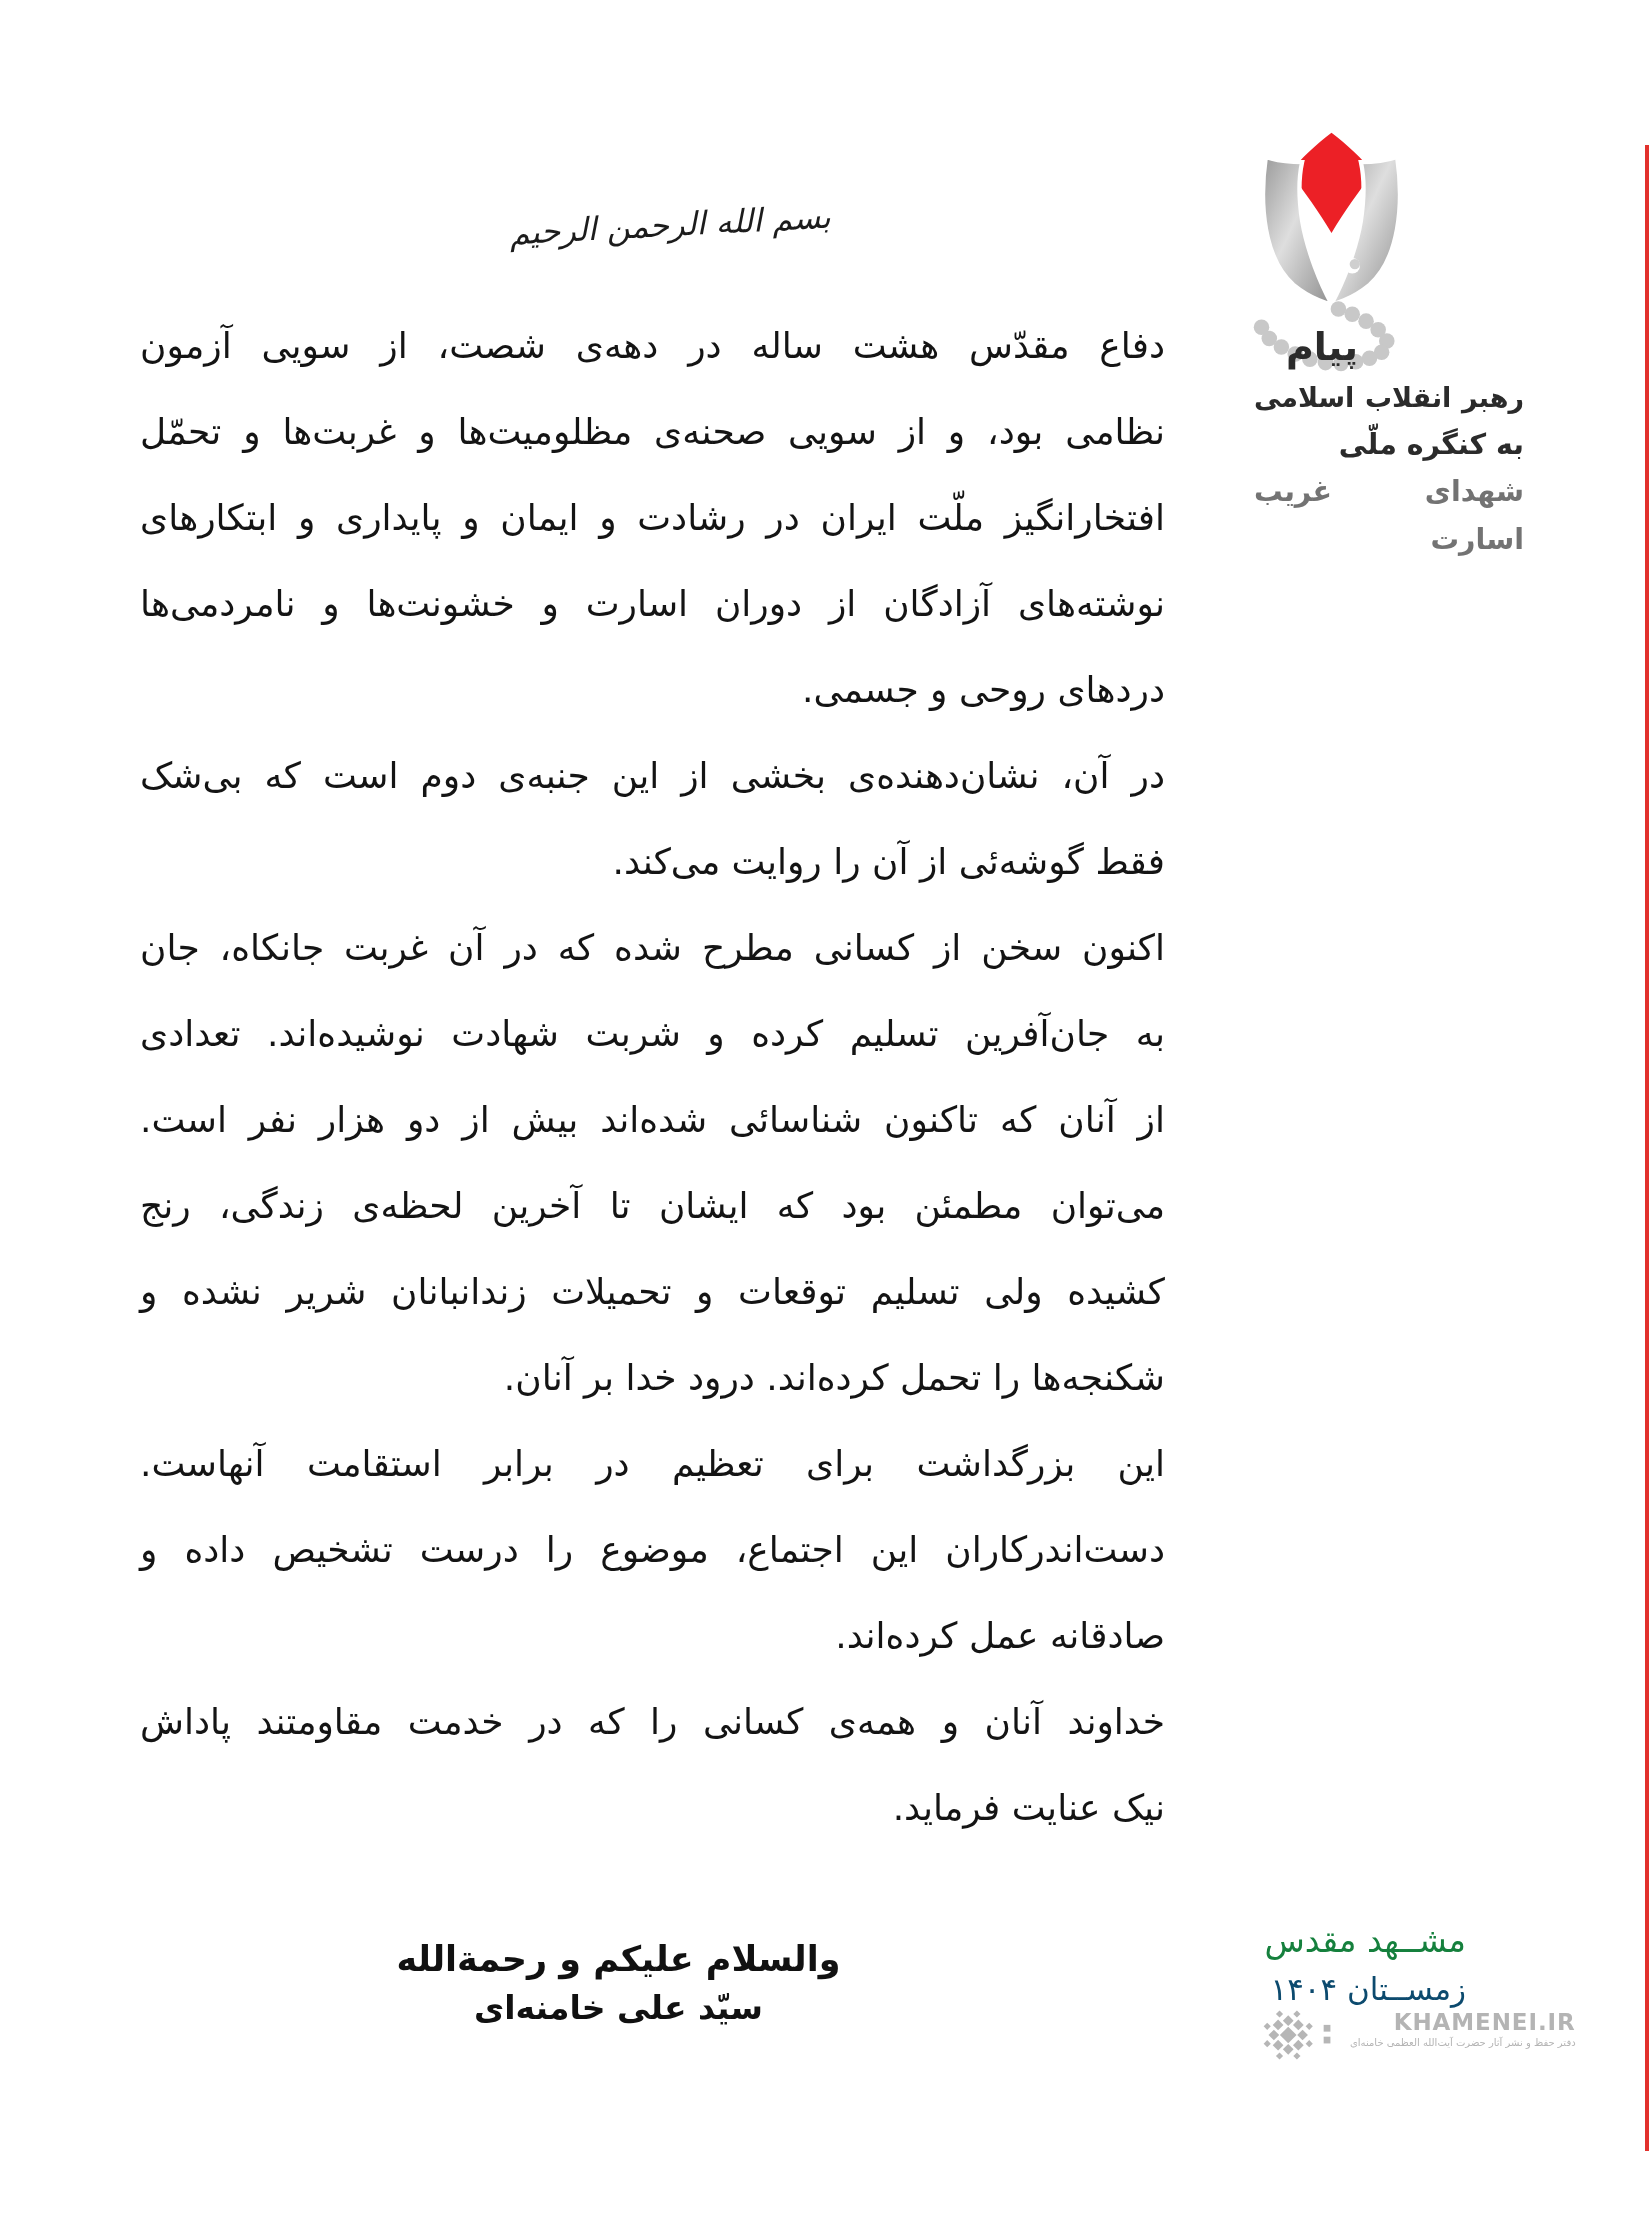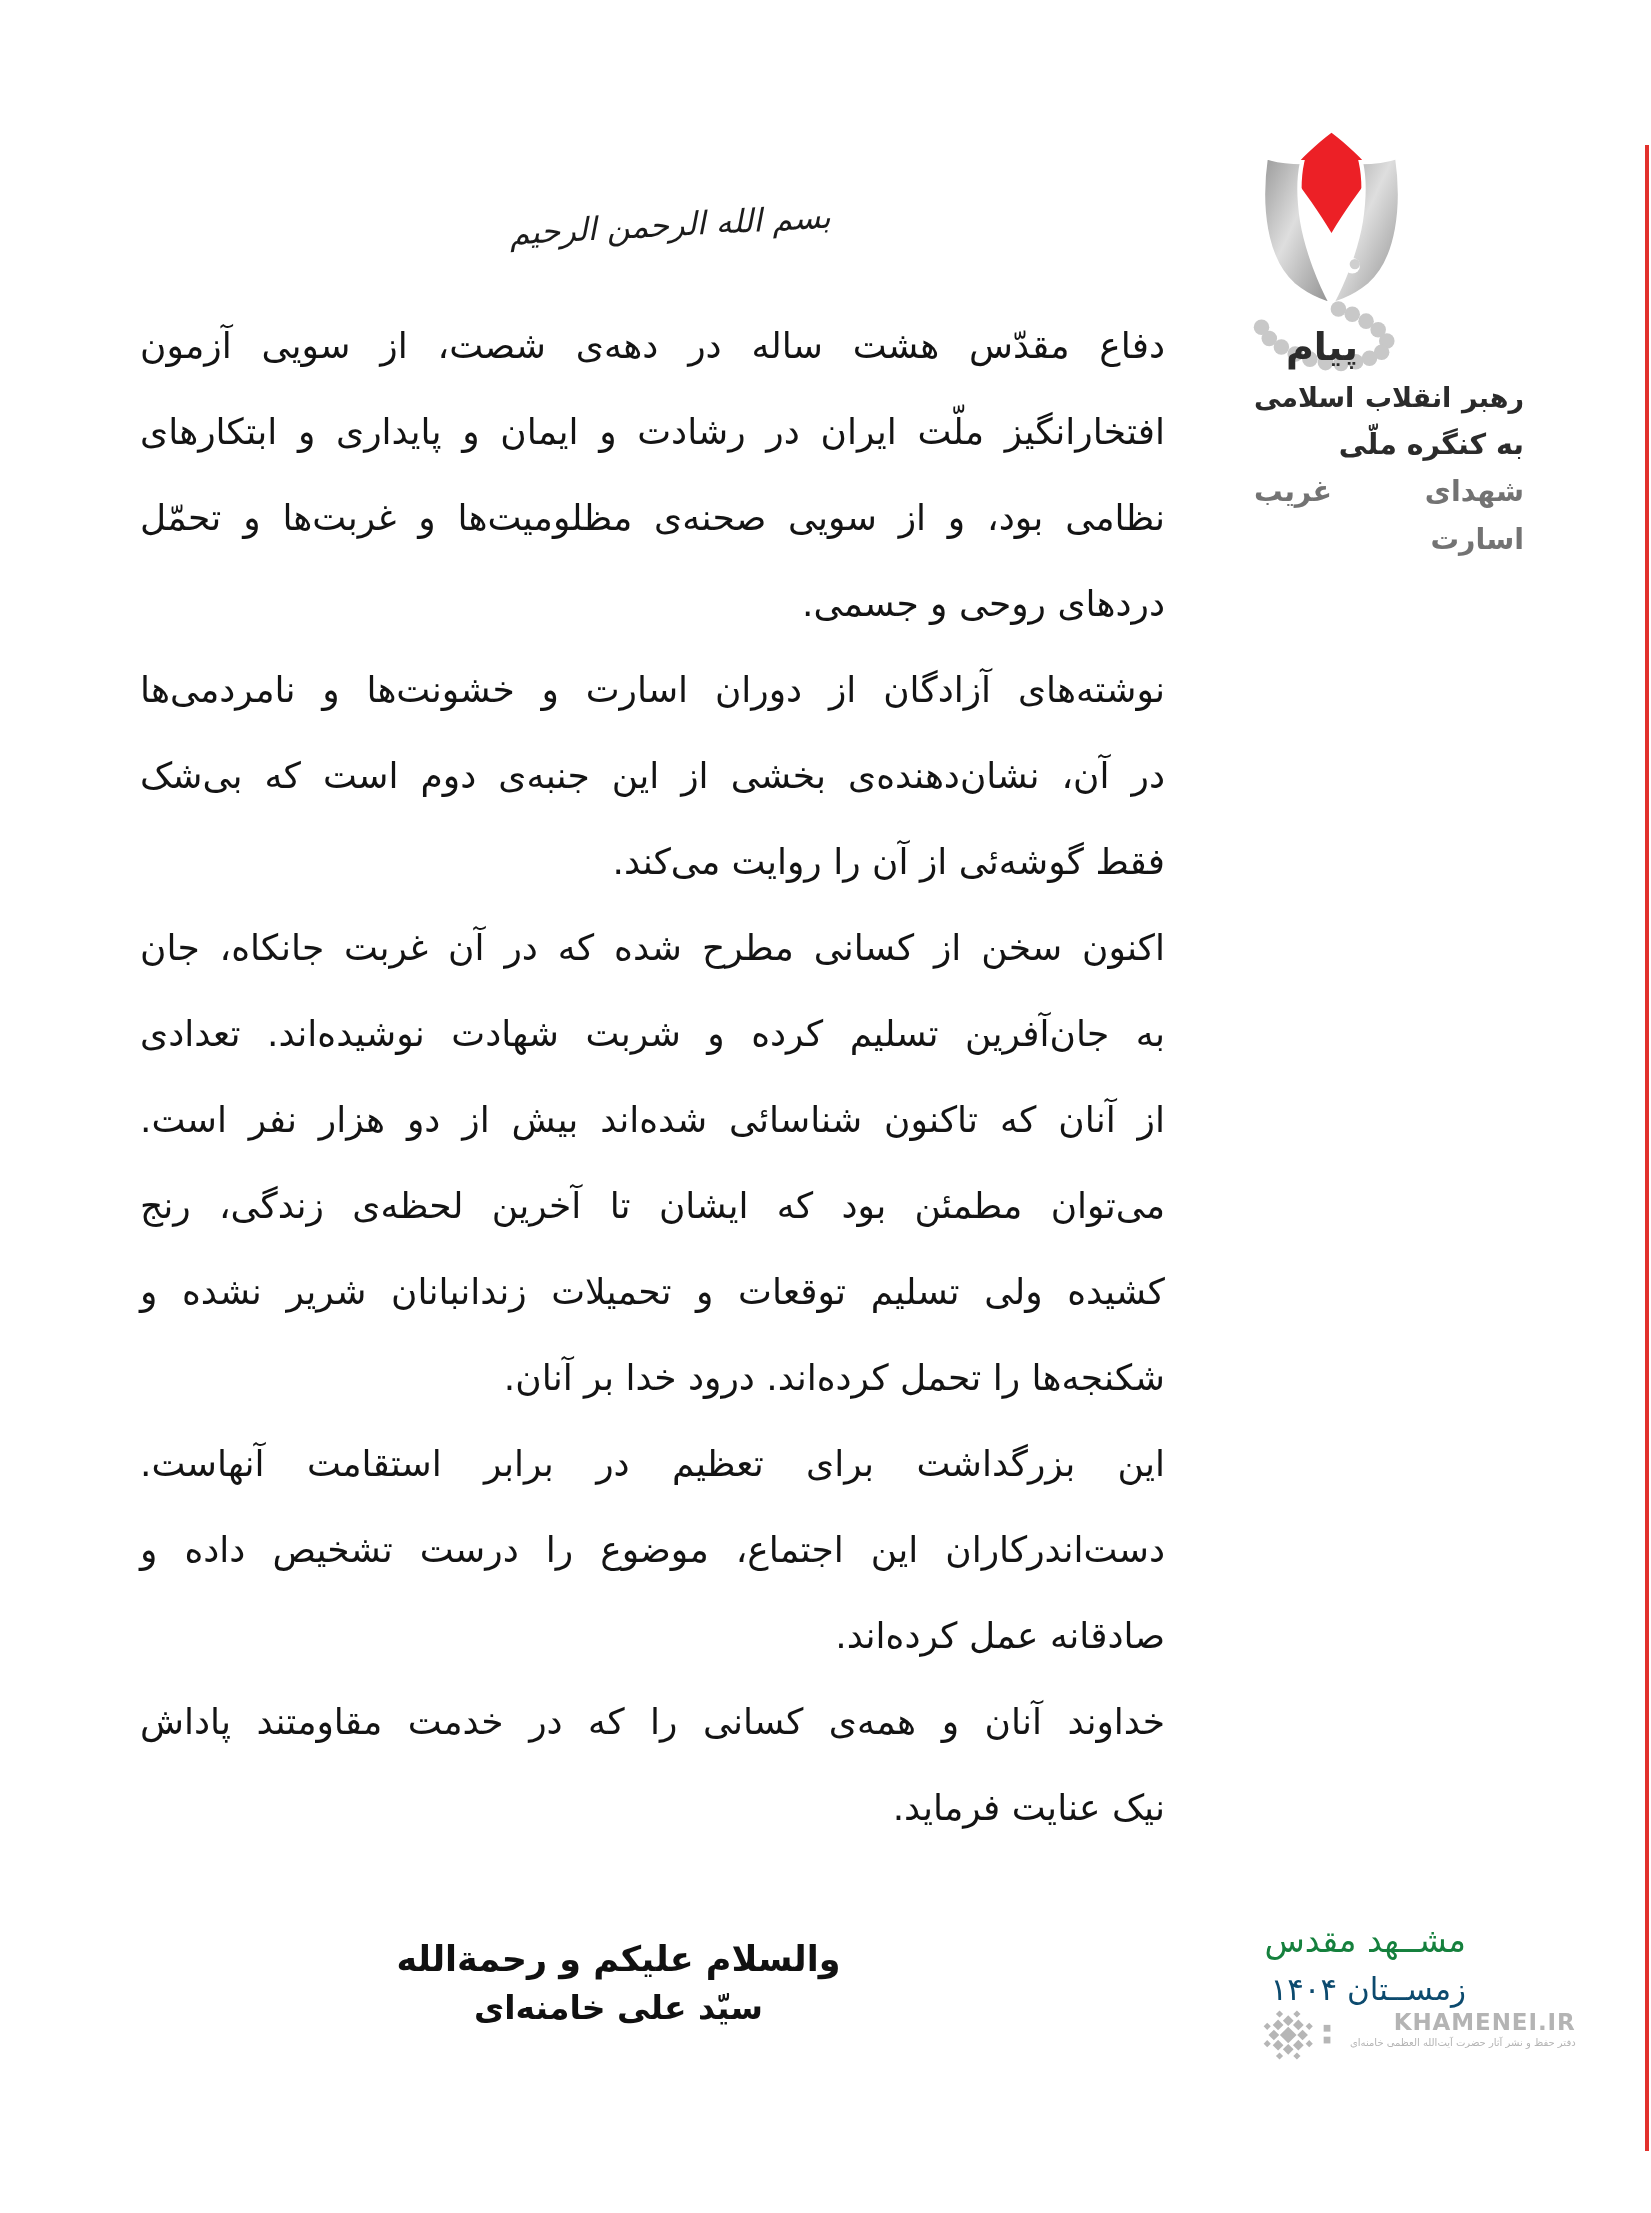--- a/index.html
+++ b/index.html
@@ -94,24 +94,24 @@
     <div class="m-title">پیام</div>
     <div class="m-l1">رهبر انقلاب اسلامی</div>
     <div class="m-l2">به کنگره ملّی</div>
     <div class="m-l3">شهدای غریب اسارت</div>
   </div>
 
   <div class="bismillah">بسم الله الرحمن الرحیم</div>
 
   <div class="body-text">
     <div class="bline jl">دفاع مقدّس هشت ساله در دهه‌ی شصت، از سویی آزمون</div>
+    <div class="bline jl">نظامی بود، و از سویی صحنه‌ی مظلومیت‌ها و غربت‌ها و تحمّل</div>
     <div class="bline jl">افتخارانگیز ملّت ایران در رشادت و ایمان و پایداری و ابتکارهای</div>
-    <div class="bline jl">نظامی بود، و از سویی صحنه‌ی مظلومیت‌ها و غربت‌ها و تحمّل</div>
+    <div class="bline jl">نوشته‌های آزادگان از دوران اسارت و خشونت‌ها و نامردمی‌ها</div>
     <div class="bline rl">دردهای روحی و جسمی.</div>
-    <div class="bline jl">نوشته‌های آزادگان از دوران اسارت و خشونت‌ها و نامردمی‌ها</div>
     <div class="bline jl">در آن، نشان‌دهنده‌ی بخشی از این جنبه‌ی دوم است که بی‌شک</div>
     <div class="bline rl">فقط گوشه‌ئی از آن را روایت می‌کند.</div>
     <div class="bline jl">اکنون سخن از کسانی مطرح شده که در آن غربت جانکاه، جان</div>
     <div class="bline jl">به جان‌آفرین تسلیم کرده و شربت شهادت نوشیده‌اند. تعدادی</div>
     <div class="bline jl">از آنان که تاکنون شناسائی شده‌اند بیش از دو هزار نفر است.</div>
     <div class="bline jl">می‌توان مطمئن بود که ایشان تا آخرین لحظه‌ی زندگی، رنج</div>
     <div class="bline jl">کشیده ولی تسلیم توقعات و تحمیلات زندانبانان شریر نشده و</div>
     <div class="bline rl">شکنجه‌ها را تحمل کرده‌اند. درود خدا بر آنان.</div>
     <div class="bline jl">این بزرگداشت برای تعظیم در برابر استقامت آنهاست.</div>
     <div class="bline jl">دست‌اندرکاران این اجتماع، موضوع را درست تشخیص داده و</div>

